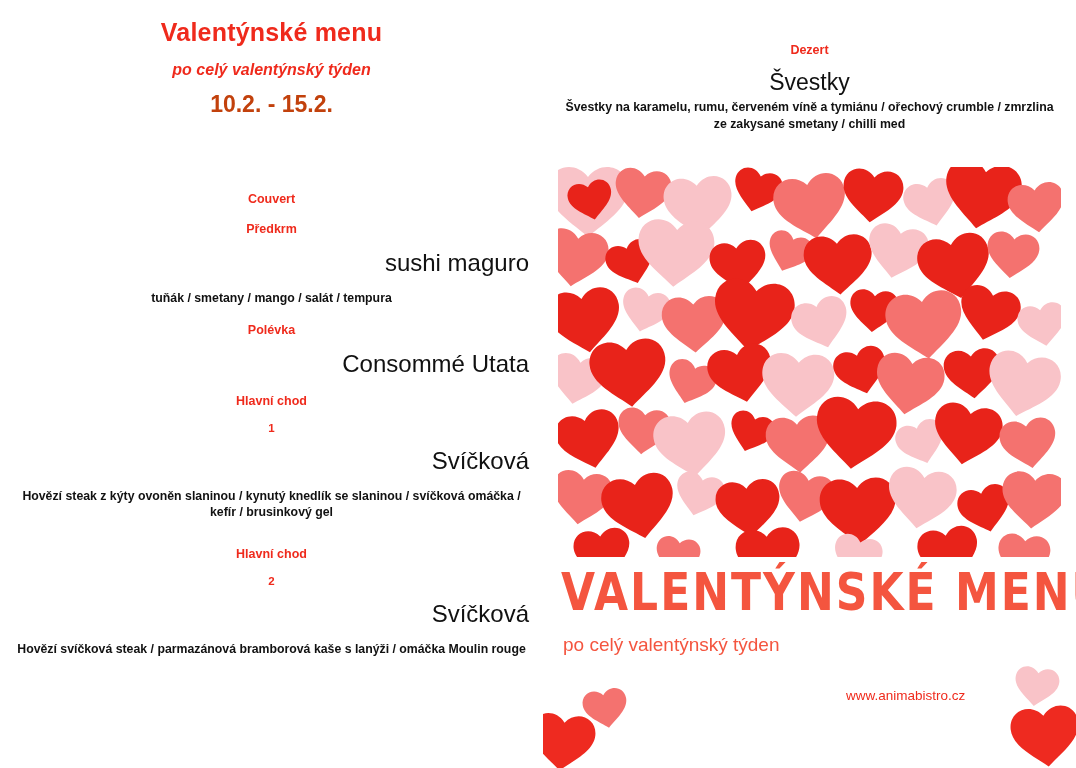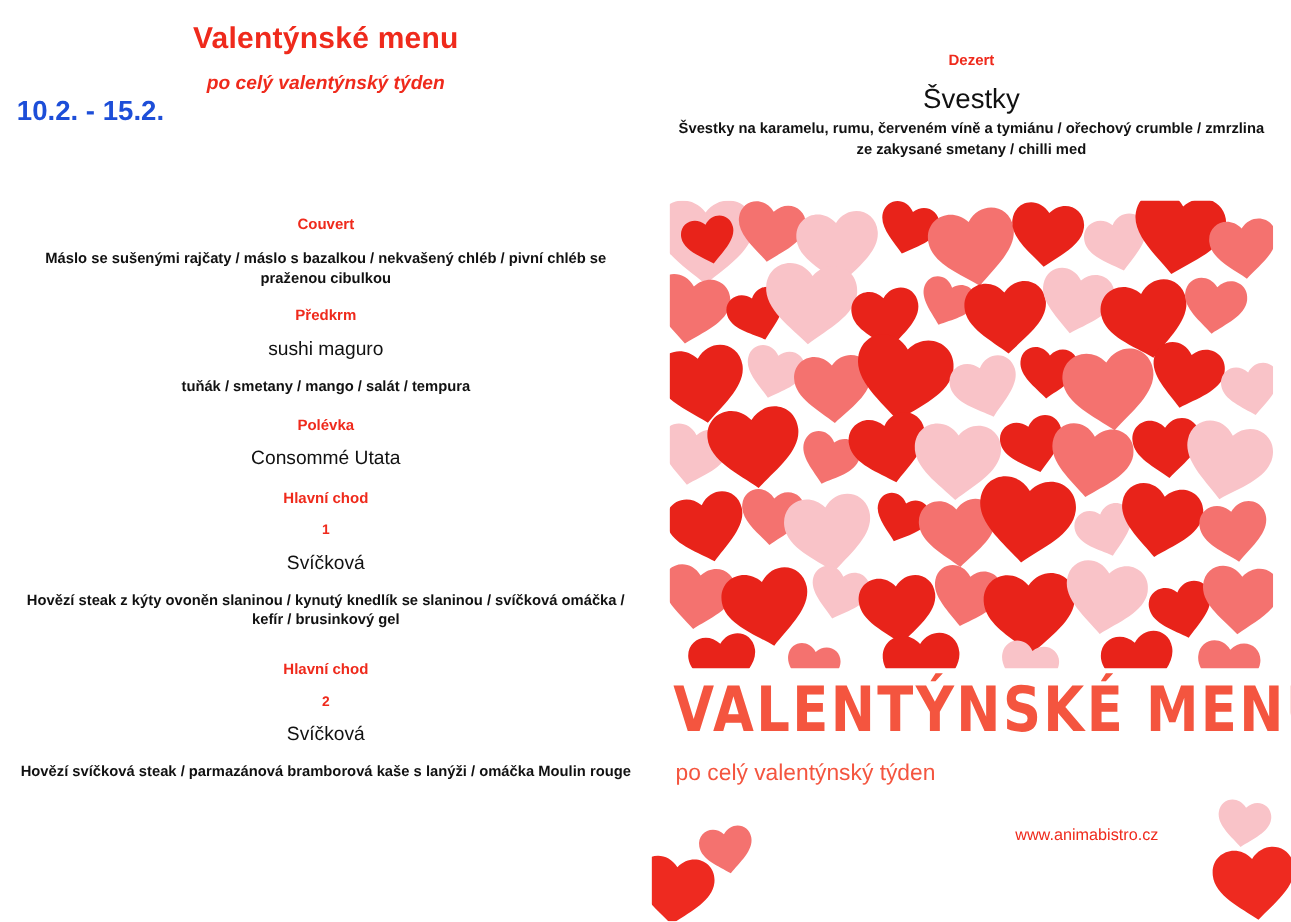--- a/index.html
+++ b/index.html
@@ -41,45 +41,46 @@
   }
   .menu-subtitle {
     text-align: center;
     color: #ef2a1c;
     font-weight: bold;
     font-style: italic;
     font-size: 16px;
     margin-top: 14px;
   }
   .menu-dates {
-    text-align: left;
-    color: #1d4ed8;
+    text-align: center;
+    color: #c2410c;
     font-weight: bold;
     font-size: 23px;
+    margin-top: 12px;
   }
 
   .course {
     text-align: center;
   }
   .course-label {
     color: #ef2a1c;
     font-weight: bold;
     font-size: 12.5px;
     text-align: center;
   }
   .course-number {
     color: #ef2a1c;
     font-weight: bold;
     font-size: 11.5px;
     text-align: center;
     margin-top: 14px;
   }
   .course-name {
-    font-size: 16px;
-    text-align: center;
+    font-size: 24px;
+    text-align: right;
     color: #111;
     margin-top: 13px;
     font-weight: normal;
   }
   .course-desc {
     font-size: 12.3px;
     font-weight: bold;
     text-align: center;
     color: #111;
     margin-top: 13px;
@@ -181,21 +182,20 @@
 <div id="page">
 
   <div class="left-col">
 
     <div class="menu-title">Valentýnské menu</div>
     <div class="menu-subtitle">po celý valentýnský týden</div>
     <div class="menu-dates">10.2. - 15.2.</div>
 
     <div class="course sp-couvert">
       <div class="course-label">Couvert</div>
-      <div class="course-desc">Máslo se sušenými rajčaty / máslo s bazalkou / nekvašený chléb / pivní chléb se praženou cibulkou</div>
     </div>
 
     <div class="course sp-block">
       <div class="course-label">Předkrm</div>
       <div class="course-name">sushi maguro</div>
       <div class="course-desc">tuňák / smetany / mango / salát / tempura</div>
     </div>
 
     <div class="course sp-block">
       <div class="course-label">Polévka</div>

